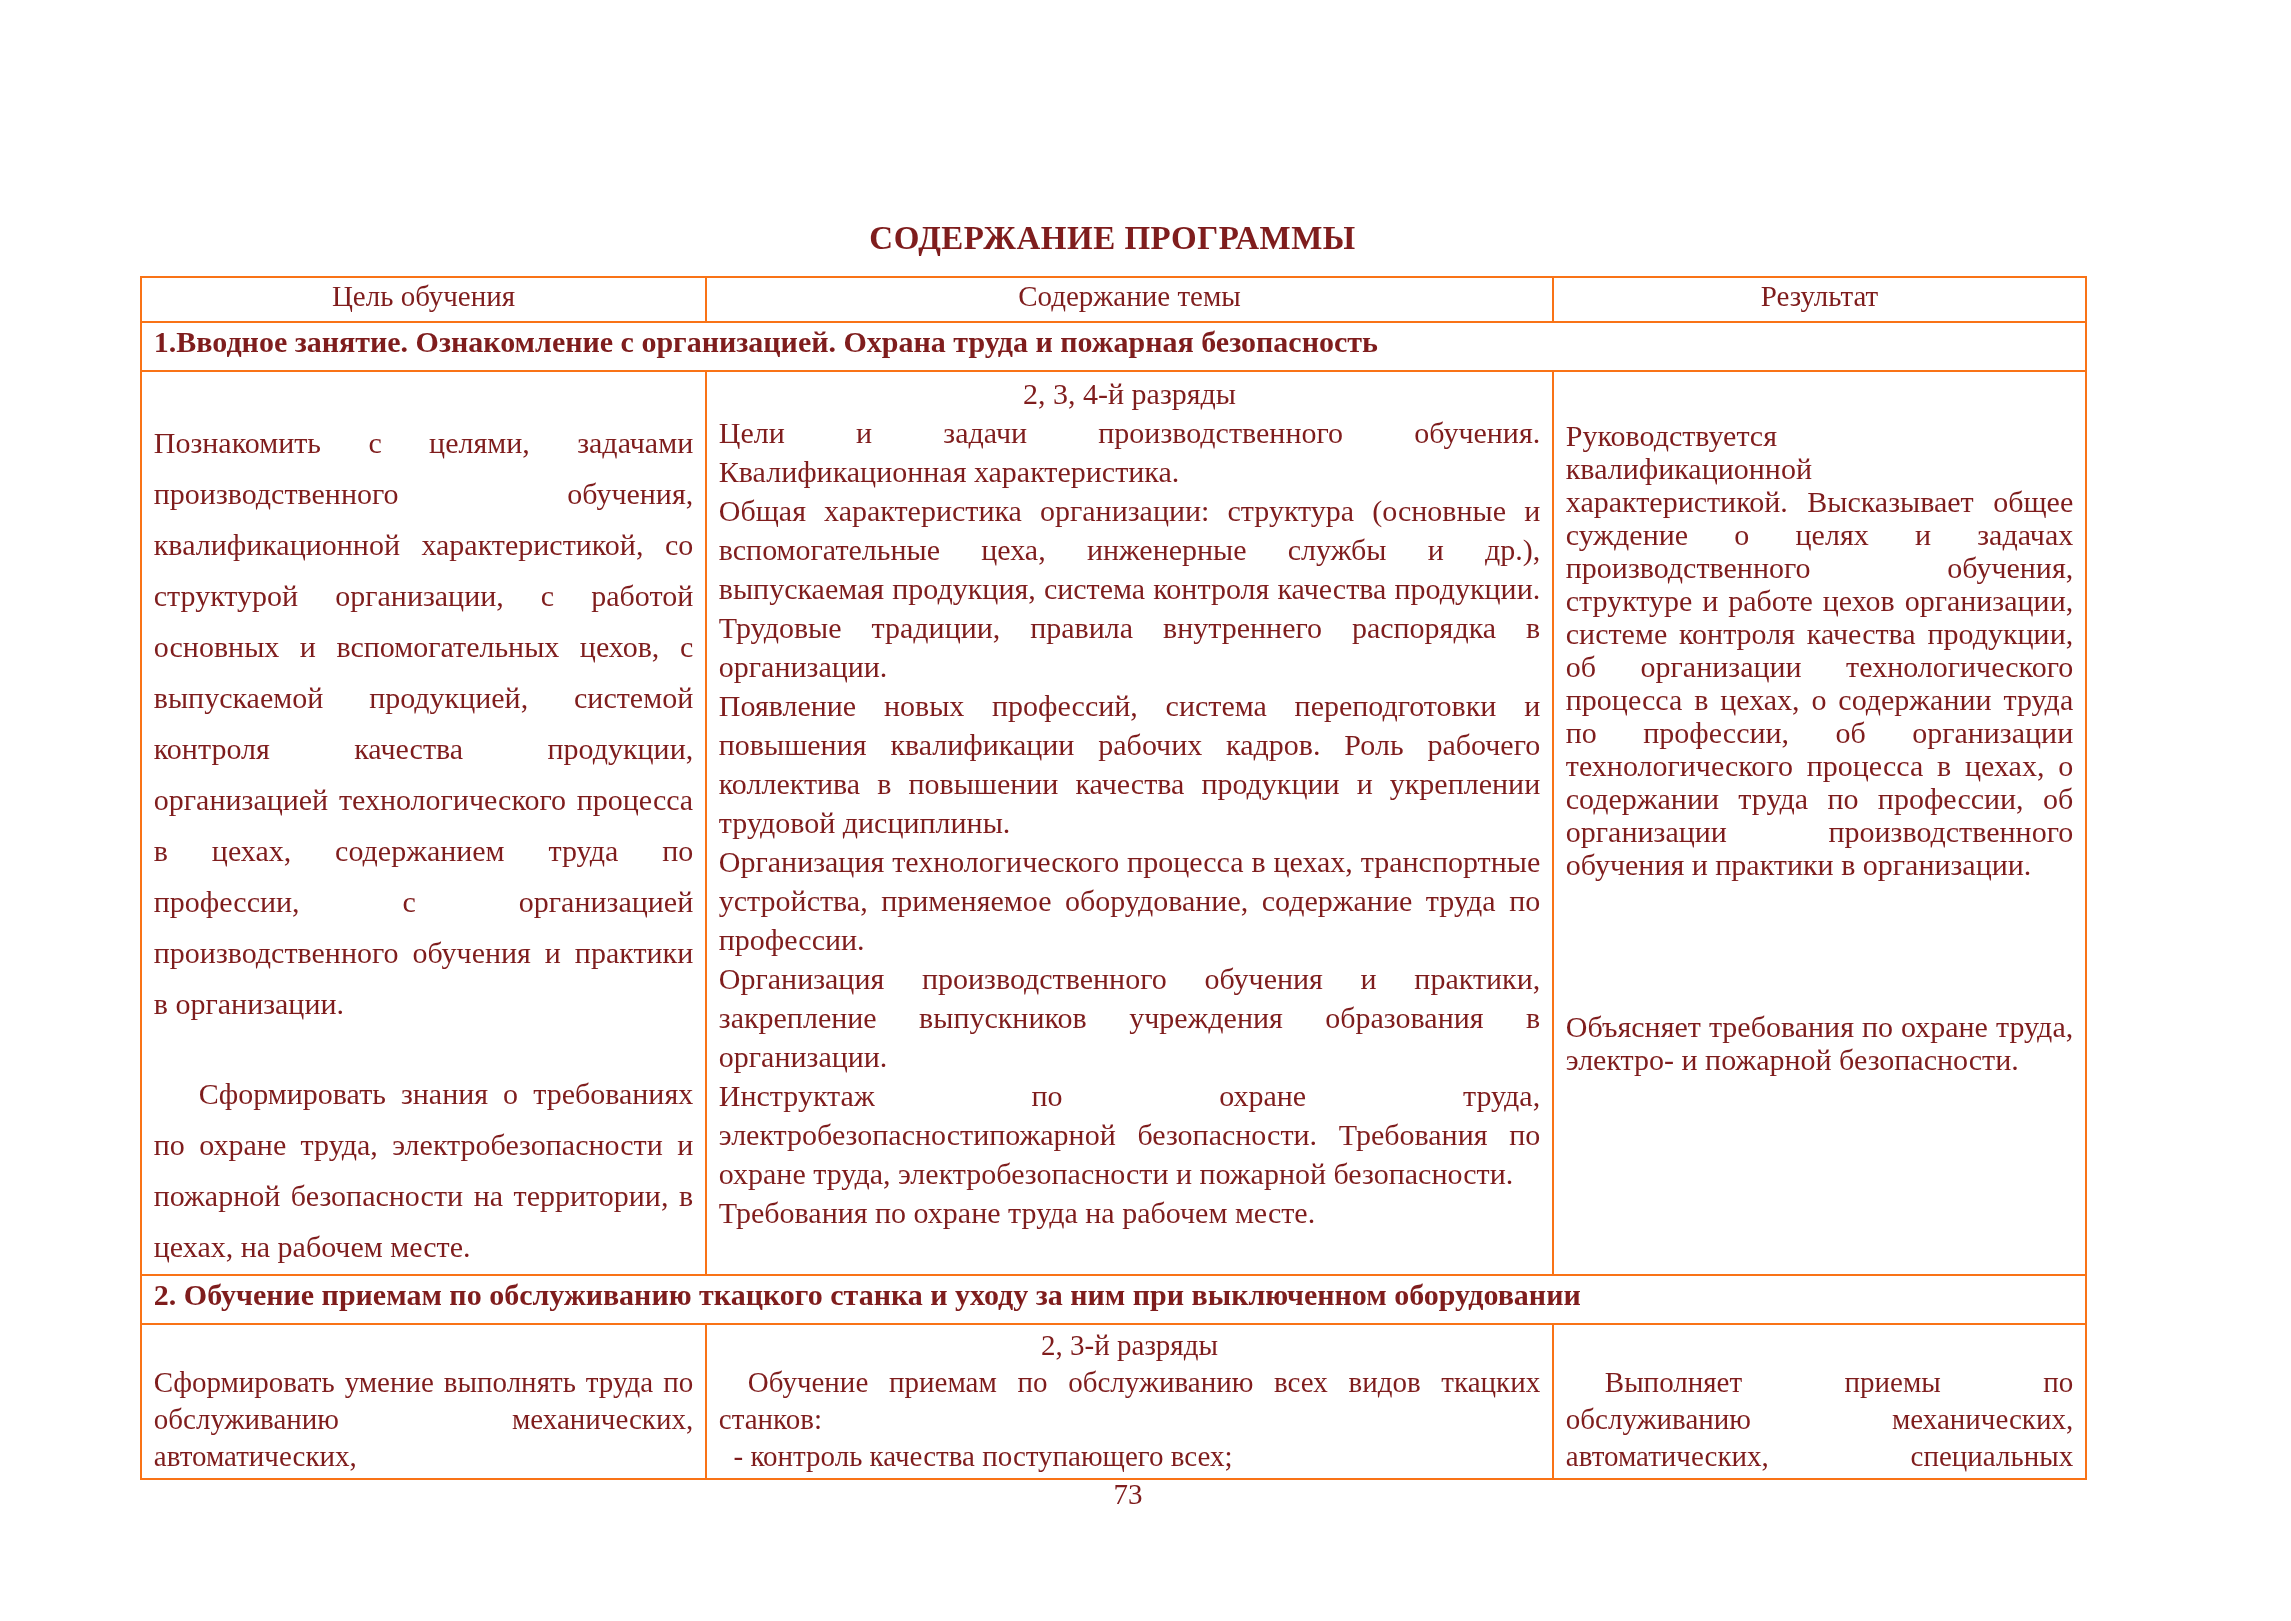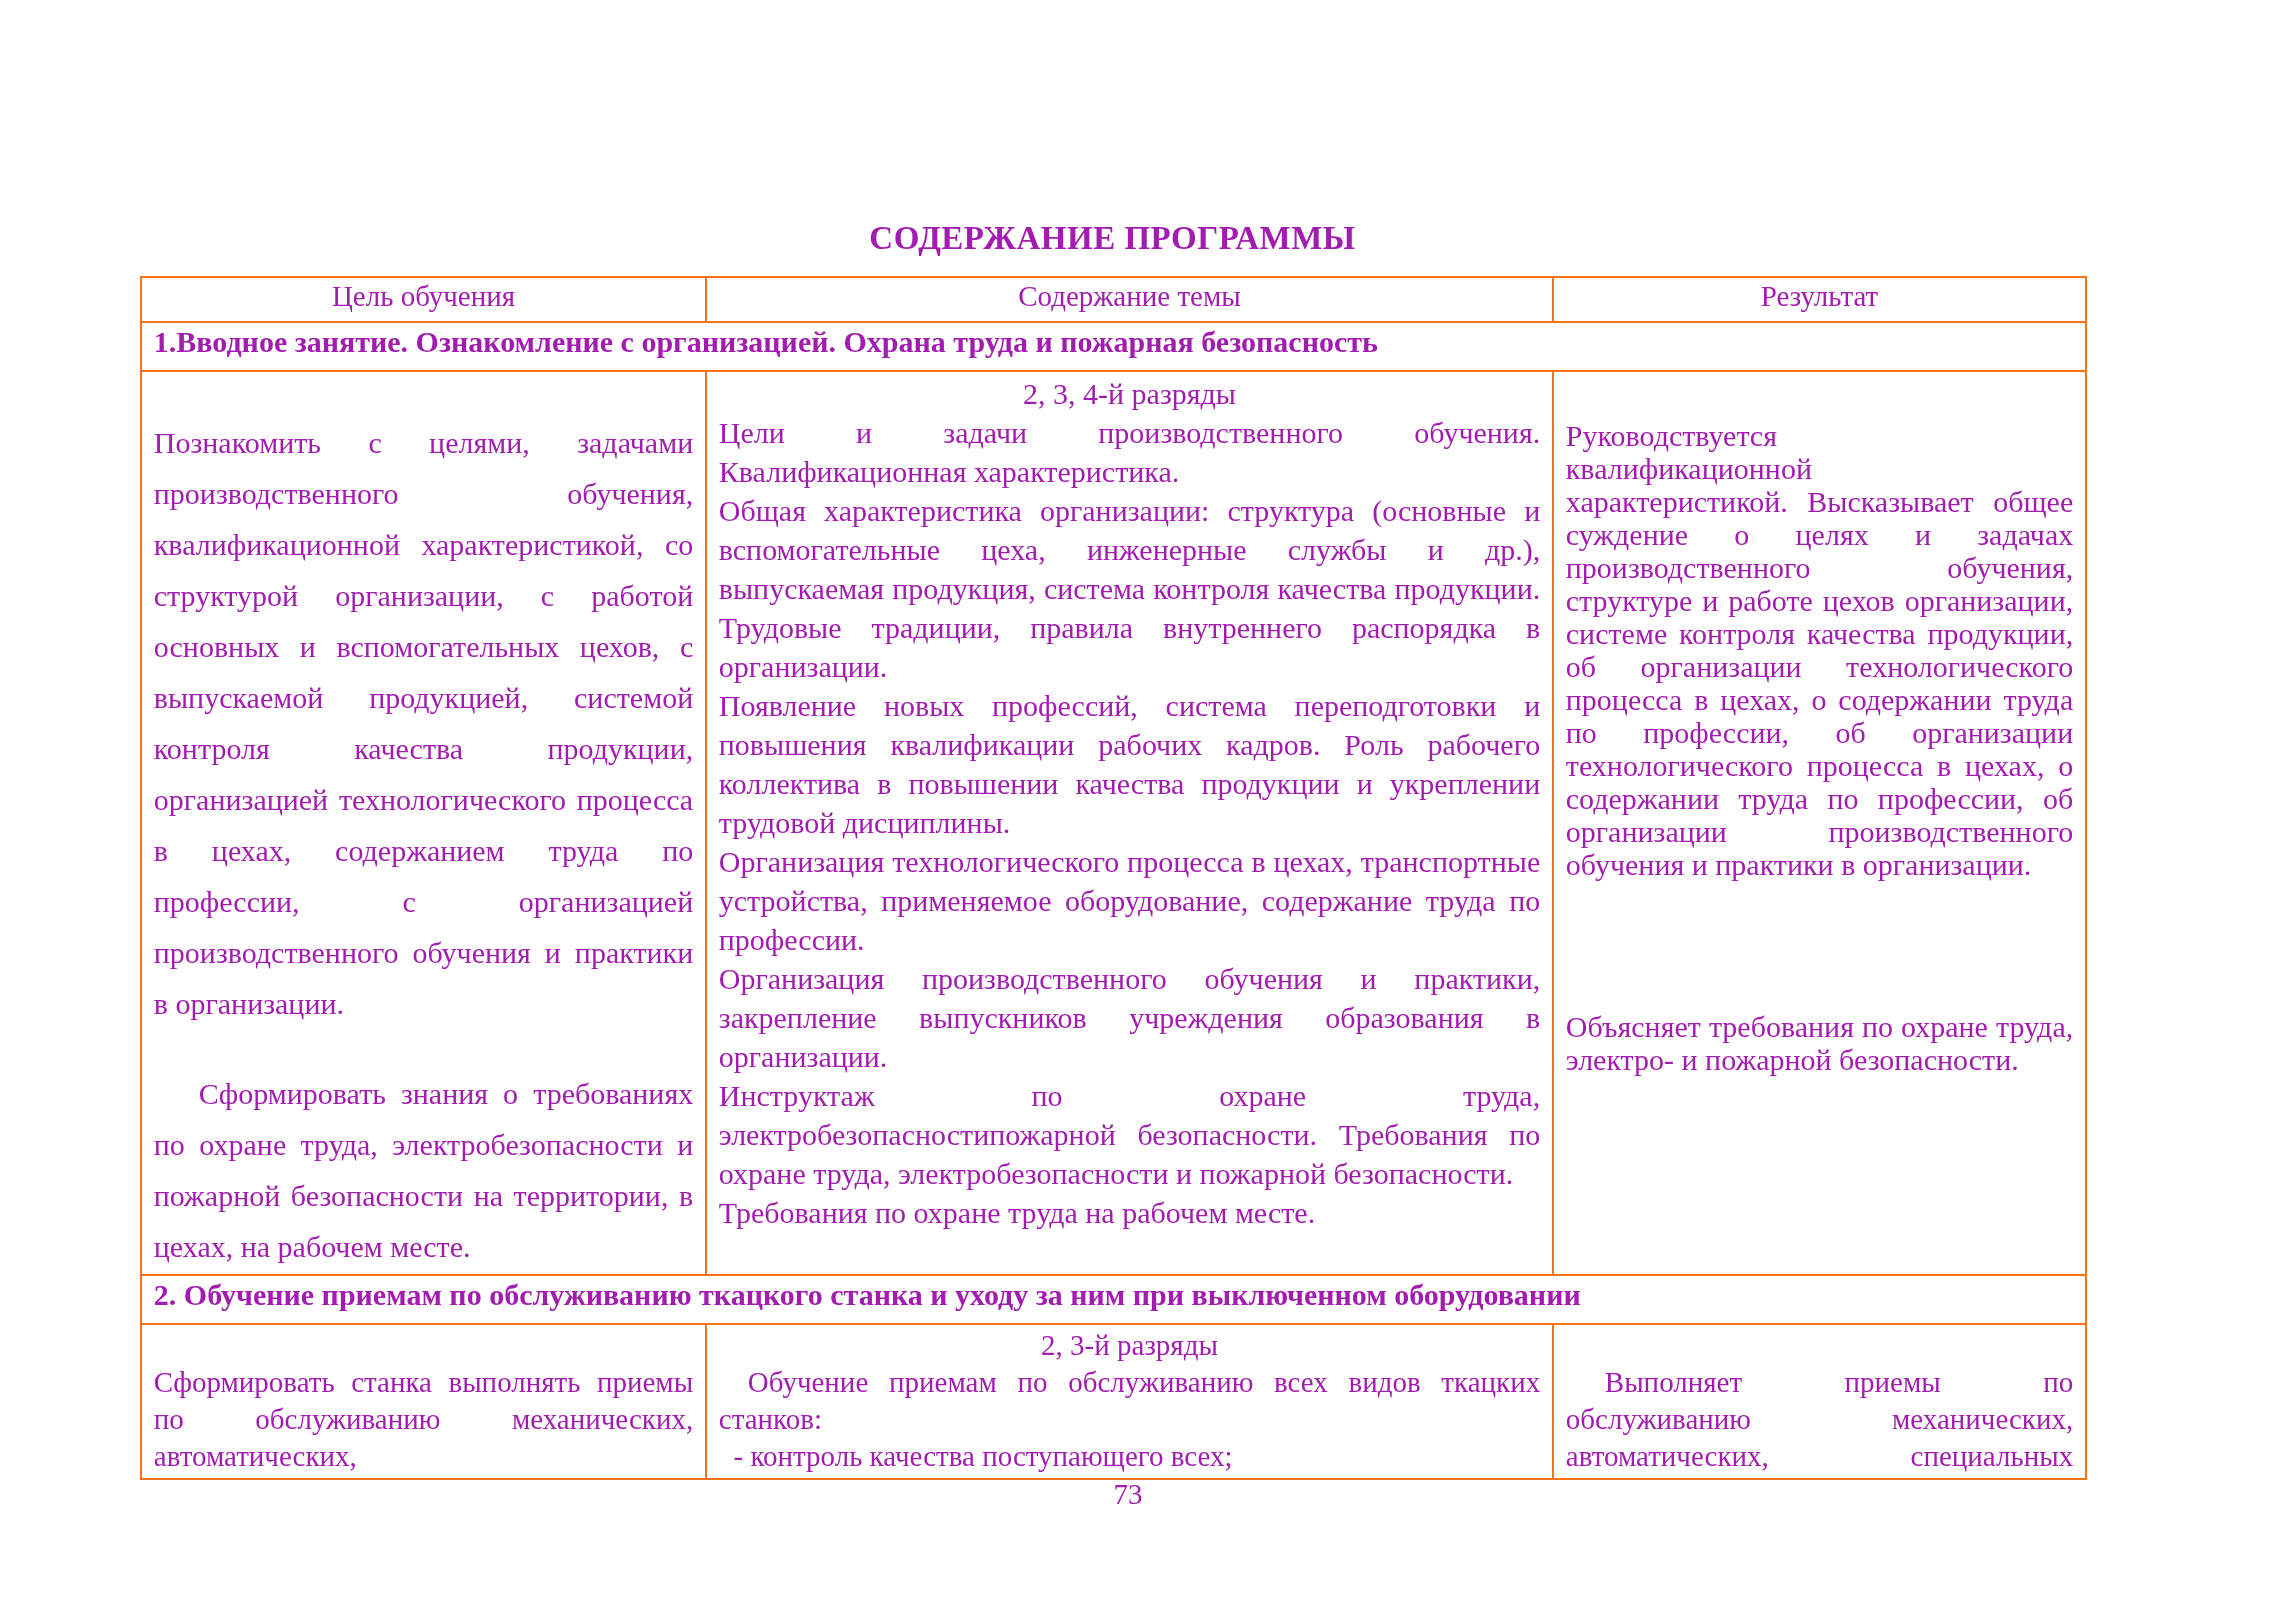--- a/index.html
+++ b/index.html
@@ -5,21 +5,21 @@
   html, body {
     margin: 0;
     padding: 0;
     background: #ffffff;
   }
   .sheet {
     position: relative;
     width: 2292px;
     height: 1621px;
     background: #ffffff;
-    color: #a21caf;
+    color: #7f1d1d;
     font-family: "Liberation Serif", "DejaVu Serif", serif;
   }
   .doc-title {
     position: absolute;
     left: 140px;
     top: 220px;
     width: 1945px;
     text-align: center;
     font-size: 33px;
     font-weight: bold;
@@ -143,21 +143,21 @@
         <p class="para second-para">Объясняет требования по охране труда, электро- и пожарной безопасности.</p>
       </td>
     </tr>
 
     <tr>
       <td class="section-cell" colspan="3">2. Обучение приемам по обслуживанию ткацкого станка и уходу за ним при выключенном оборудовании</td>
     </tr>
 
     <tr>
       <td class="body-cell row2">
-        <p class="para stretch shift-down">Сформировать станка выполнять приемы по обслуживанию механических, автоматических,</p>
+        <p class="para stretch shift-down">Сформировать умение выполнять труда по обслуживанию механических, автоматических,</p>
       </td>
       <td class="body-cell row2">
         <p class="para centered">2, 3-й разряды</p>
         <p class="para indent-30">Обучение приемам по обслуживанию всех видов ткацких станков:</p>
         <p class="para indent-15">- контроль качества поступающего всех;</p>
       </td>
       <td class="body-cell row2">
         <p class="para stretch indent-40 shift-down">Выполняет приемы по обслуживанию механических, автоматических, специальных</p>
       </td>
     </tr>

